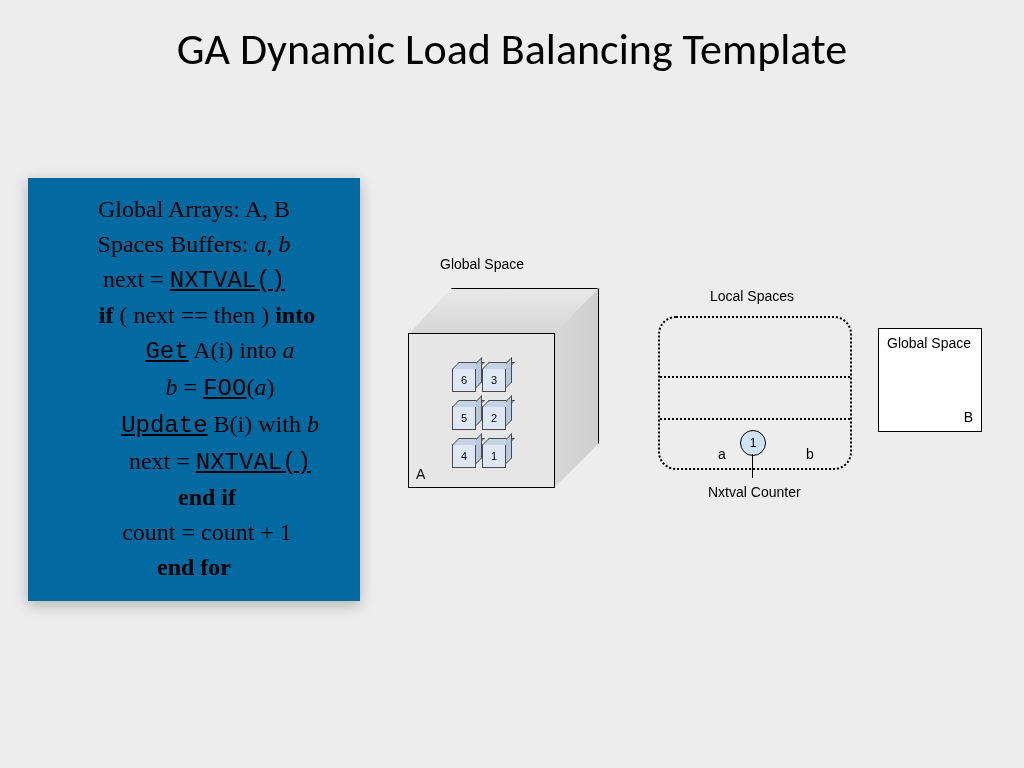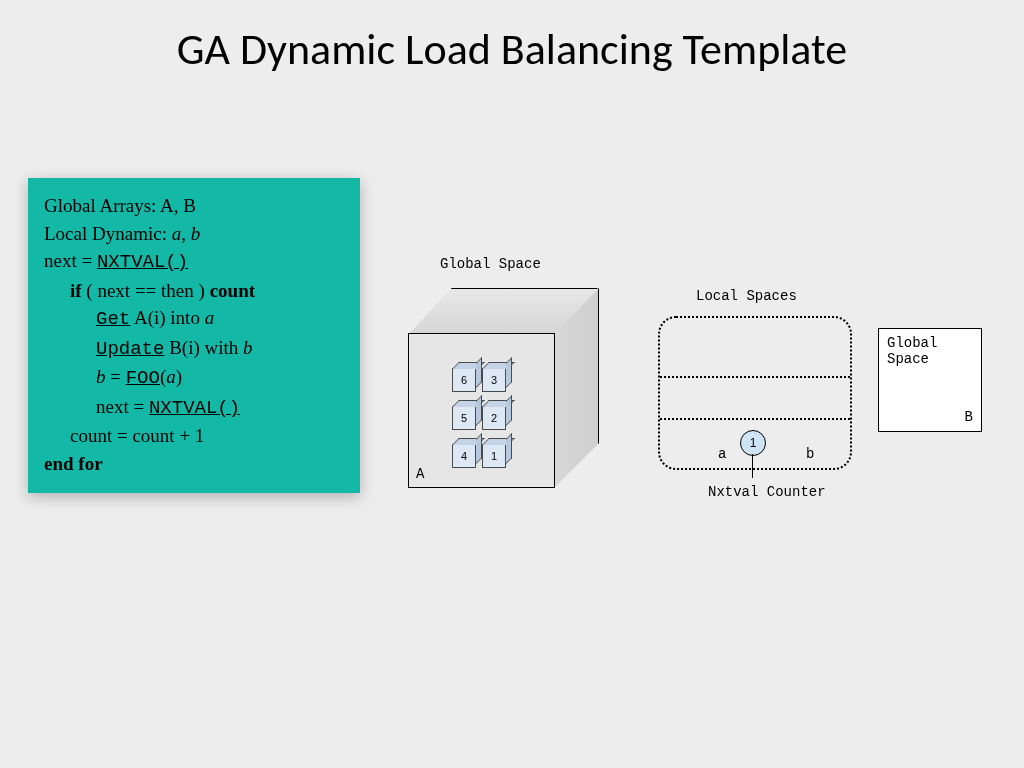--- a/index.html
+++ b/index.html
@@ -1,24 +1,24 @@
 <!DOCTYPE html>
 <html><head>
 <meta charset="utf-8">
 <style>
   html,body{margin:0;padding:0;width:1024px;height:768px;background:#ededed;font-family:"Times New Roman",serif;color:#000;}
   .slide{position:relative;width:817px;height:768px;}
   .title{position:absolute;top:22px;left:0;width:1024px;text-align:center;font-family:Calibri,Arial,sans-serif;font-size:44px;font-weight:400;}
-  .codebox{position:absolute;left:28px;top:178px;width:300px;background:#14b8a6;padding:14px 16px 16px 16px;box-shadow:0 4px 14px rgba(0,0,0,.25);font-size:19px;line-height:1.45;}
+  .codebox{position:absolute;left:28px;top:178px;width:300px;background:#0369a1;padding:14px 16px 16px 16px;box-shadow:0 4px 14px rgba(0,0,0,.25);font-size:24px;line-height:1.45;text-align:center;}
   .codebox .ind1{padding-left:26px;}
   .codebox .ind2{padding-left:52px;}
   .italic{font-style:italic;}
   .mono{font-family:"Courier New",monospace;text-decoration:underline;}
   .diagram{position:absolute;left:378px;top:232px;width:610px;height:320px;font-family:Arial,Helvetica,sans-serif;font-size:14px;}
-  .lbl{position:absolute;font-family:Liberation Mono, monospace;}
+  .lbl{position:absolute;}
   
   .cube{position:absolute;left:30px;top:56px;width:190px;height:200px;}
   .cube-top{position:absolute;left:0;top:0;width:190px;height:46px;background:linear-gradient(#e8e8e8,#d5d5d5);clip-path:polygon(23% 0,100% 0,77% 100%,0 100%);border-top:1px solid #000;}
   .cube-front{position:absolute;left:0;top:45px;width:147px;height:155px;background:#e6e6e6;border:1px solid #000;box-sizing:border-box;}
   .cube-side{position:absolute;left:146px;top:0;width:44px;height:200px;background:linear-gradient(90deg,#d8d8d8,#cfcfcf);clip-path:polygon(0 22.5%,100% 0,100% 77.5%,0 100%);border-right:1px solid #000;}
   .mini{position:absolute;width:22px;height:22px;background:#dde8f4;border:1px solid #4a4a4a;font-size:11px;text-align:center;line-height:22px;font-family:Arial,sans-serif;}
   .mini::before{content:"";position:absolute;left:-1px;top:-7px;width:24px;height:6px;background:#c4d4e6;transform:skewX(-45deg);transform-origin:bottom left;border:1px solid #4a4a4a;border-bottom:none;}
   .mini::after{content:"";position:absolute;right:-7px;top:-6px;width:5px;height:23px;background:#b8c9dd;transform:skewY(-45deg);transform-origin:top left;border:1px solid #4a4a4a;border-left:none;}
   
   .local{position:absolute;left:280px;top:84px;width:190px;height:150px;border:2px dotted #000;border-radius:18px;}
@@ -31,47 +31,48 @@
 </style>
 </head>
 <body>
 
 <div class="slide">
   <div class="title">GA Dynamic Load Balancing Template</div>
 
   <div class="codebox">
     <div>Global Arrays: A, B</div>
     <div>
-      <span>Local Dynamic: </span><span class="italic">a</span><span>, </span><span class="italic">b</span>
+      <span>Spaces Buffers: </span><span class="italic">a</span><span>, </span><span class="italic">b</span>
     </div>
     <div>
       <span>next = </span><span class="mono">NXTVAL()</span>
     </div>
     <div class="ind1">
-      <b>if </b><span>( next == then ) </span><b>count</b>
+      <b>if </b><span>( next == then ) </span><b>into</b>
     </div>
     <div class="ind2">
       <span class="mono">Get</span><span> A(i) into </span><span class="italic">a</span>
     </div>
     <div class="ind2">
-      <span class="mono">Update</span><span> B(i) with </span><span class="italic">b</span>
+      <span class="italic">b</span><span> = </span><span class="mono">FOO</span><span>(</span><span class="italic">a</span><span>)</span>
     </div>
     <div class="ind2">
-      <span class="italic">b</span><span> = </span><span class="mono">FOO</span><span>(</span><span class="italic">a</span><span>)</span>
+      <span class="mono">Update</span><span> B(i) with </span><span class="italic">b</span>
     </div>
     <div class="ind2">
       <span>next = </span><span class="mono">NXTVAL()</span>
     </div>
+    <div class="ind1"><b>end if</b></div>
     <div class="ind1">count = count + 1</div>
     <div><b>end for</b></div>
   </div>
 
   <div class="diagram">
     <div class="lbl" style="left:62px;top:24px;">Global Space</div>
-    <div class="lbl" style="left:318px;top:56px;">Local Spaces</div>
+    <div class="lbl" style="left:332px;top:56px;">Local Spaces</div>
 
     <div class="cube">
       <div class="cube-side"></div>
       <div class="cube-top"></div>
       <div class="cube-front"></div>
       <div class="mini" style="left:44px;top:80px;">6</div>
       <div class="mini" style="left:74px;top:80px;">3</div>
       <div class="mini" style="left:44px;top:118px;">5</div>
       <div class="mini" style="left:74px;top:118px;">2</div>
       <div class="mini" style="left:44px;top:156px;">4</div>

